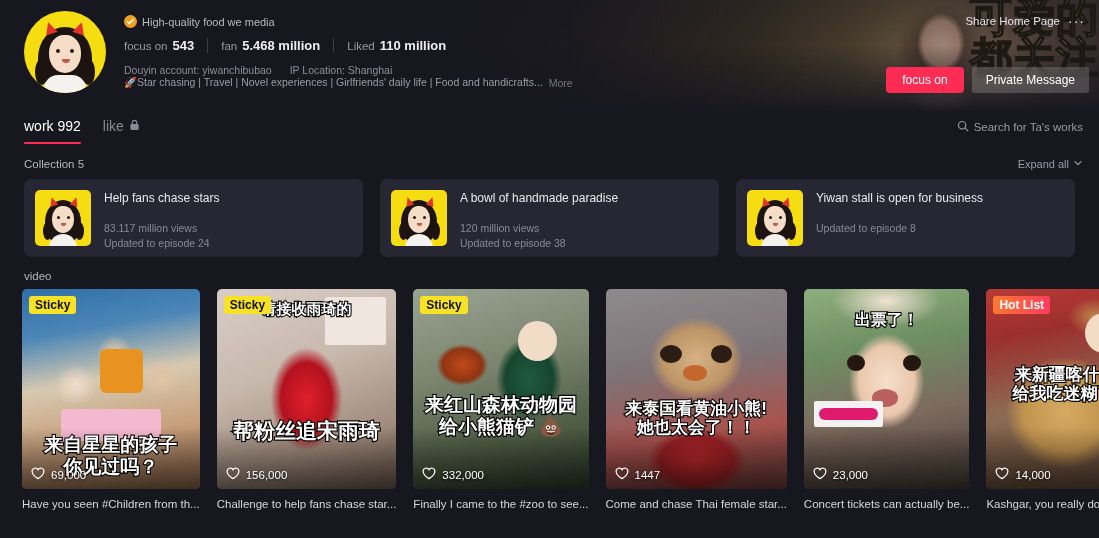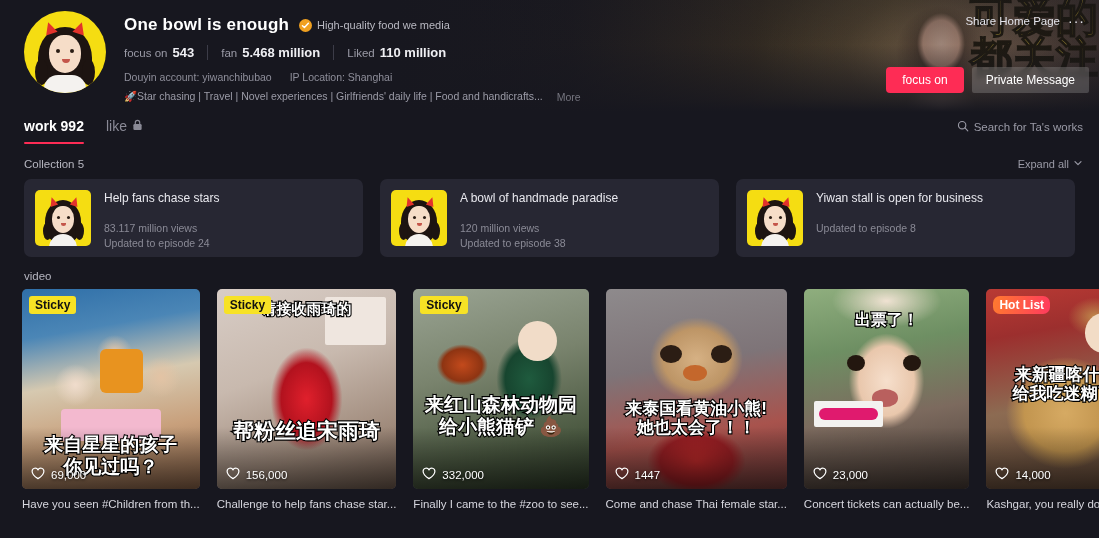--- a/index.html
+++ b/index.html
@@ -74,42 +74,42 @@
   .pname { font-size: 17px; font-weight: 700; letter-spacing: .2px; }
   .verified { display: flex; align-items: center; gap: 5px; }
   .v-badge { width: 13px; height: 13px; border-radius: 50%; background: #f0a020; display: inline-flex; align-items: center; justify-content: center; }
   .v-badge svg { display:block; }
   .v-text { font-size: 11px; color: #b9b9c2; }
   .prow2 { display: flex; align-items: center; gap: 0; margin-top: 10px; font-size: 11.5px; color: #9a9aa6; }
   .stat { display: flex; align-items: baseline; gap: 5px; padding-right: 13px; }
   .stat + .stat { padding-left: 13px; border-left: 1px solid #3c3c48; }
   .stat b { font-size: 13px; color: #efeff3; font-weight: 600; }
   .prow3 { margin-top: 11px; font-size: 10.5px; color: #8e8e9a; display: flex; gap: 18px; }
-  .prow4 { margin-top: 7px; font-size: 10.5px; color: #9b9ba7; display: flex; align-items: center; gap: 14px; }
+  .prow4 { font-size: 10.5px; color: #9b9ba7; display: flex; align-items: center; gap: 6px; }
   .prow4 .more { color: #75757f; }
 
   .hdr-right { position: absolute; right: 14px; top: 14px; display: flex; align-items: center; gap: 8px; z-index: 6; }
   .share-home { font-size: 11.5px; color: #e3e3ea; cursor: pointer; }
   .dots { color: #e3e3ea; font-size: 14px; letter-spacing: 1px; cursor: pointer; line-height: 1; }
   .hdr-btns { position: absolute; right: 10px; top: 67px; display: flex; gap: 8px; z-index: 6; }
   .btn-focus {
     background: #fe2c55; color: #fff; font-size: 12px; font-weight: 500;
     border: none; border-radius: 4px; padding: 6px 16px; cursor: pointer;
   }
   .btn-msg {
     background: rgba(255,255,255,0.18); color: #fff; font-size: 12px;
     border: none; border-radius: 2px; padding: 6px 14px; cursor: pointer;
     backdrop-filter: blur(3px);
   }
 
   
   .tabs-bar { position: relative; height: 38px; padding: 0 24px; display: flex; align-items: flex-start; }
   .tabs { display: flex; gap: 22px; padding-top: 6px; }
   .tab { position: relative; font-size: 14px; color: #8a8a96; padding-bottom: 10px; cursor: pointer; display:flex; align-items:center; gap:5px; }
-  .tab.active { color: #fff; font-weight: 700; }
+  .tab.active { color: #fff; font-weight: 400; }
   .tab.active::after {
     content: ""; position: absolute; left: 0; right: 0; bottom: 0;
     height: 2.5px; background: #fe2c55; border-radius: 2px;
   }
   .lock-ic { display:inline-block; }
   .search-works {
     position: absolute; right: 16px; top: 8px;
     display: flex; align-items: center; gap: 5px;
     font-size: 11.5px; color: #9a9aa6; cursor: pointer;
   }
@@ -148,21 +148,21 @@
   .vthumb {
     position: relative; height: 200px; border-radius: 5px; overflow: hidden;
     background: #2a2a36;
   }
   .vimg { position: absolute; inset: 0; }
   .vbadge {
     position: absolute; left: 7px; top: 7px; z-index: 4;
     font-size: 12px; font-weight: 600; padding: 2px 6px; border-radius: 3px;
     color: #111; background: #f7e225;
   }
-  .vbadge.hot { color: #fff; background: linear-gradient(100deg,#ff7a2f,#ff3a5e); border-radius: 7px; }
+  .vbadge.hot { color: #fff; background: linear-gradient(100deg,#ff7a2f,#ff3a5e); }
   .vovl {
     position: absolute; left: 0; right: 0; bottom: 0; height: 62px; z-index: 2;
     background: linear-gradient(180deg, rgba(0,0,0,0) 0%, rgba(0,0,0,0.55) 100%);
   }
   .vlikes {
     position: absolute; left: 9px; bottom: 7px; z-index: 5;
     display: flex; align-items: center; gap: 6px;
     color: #fff; font-size: 11.5px; text-shadow: 0 1px 3px rgba(0,0,0,0.8);
   }
   .vcjk {
@@ -238,21 +238,20 @@
         <div class="av-face"></div>
         <div class="av-eye l"></div>
           <div class="av-eye r"></div>
         <div class="av-mouth"></div>
         <div class="av-braid l"></div>
           <div class="av-braid r"></div>
         <div class="av-body"></div>
       </div>
       <div class="pinfo">
         <div class="prow1">
-          <div class="pname">One bowl is enough</div>
           <div class="verified">
             <span class="v-badge">
               <svg width="9" height="9" viewBox="0 0 10 10">
                   <path d="M1.6 5.2 L3.8 7.2 L8.2 2.6" stroke="#fff" stroke-width="1.6" fill="none" stroke-linecap="round" stroke-linejoin="round"></path>
                 </svg>
             </span>
             <span class="v-text">High-quality food we media</span>
           </div>
         </div>
         <div class="prow2">

